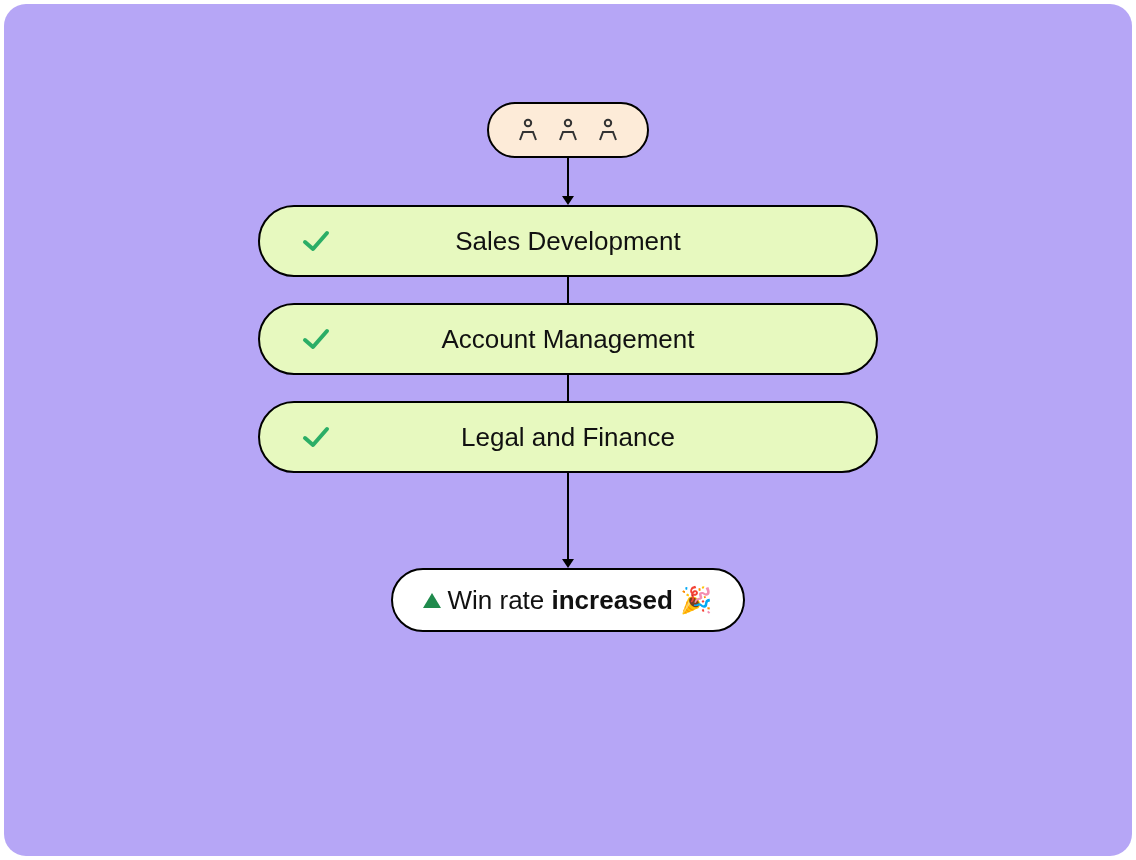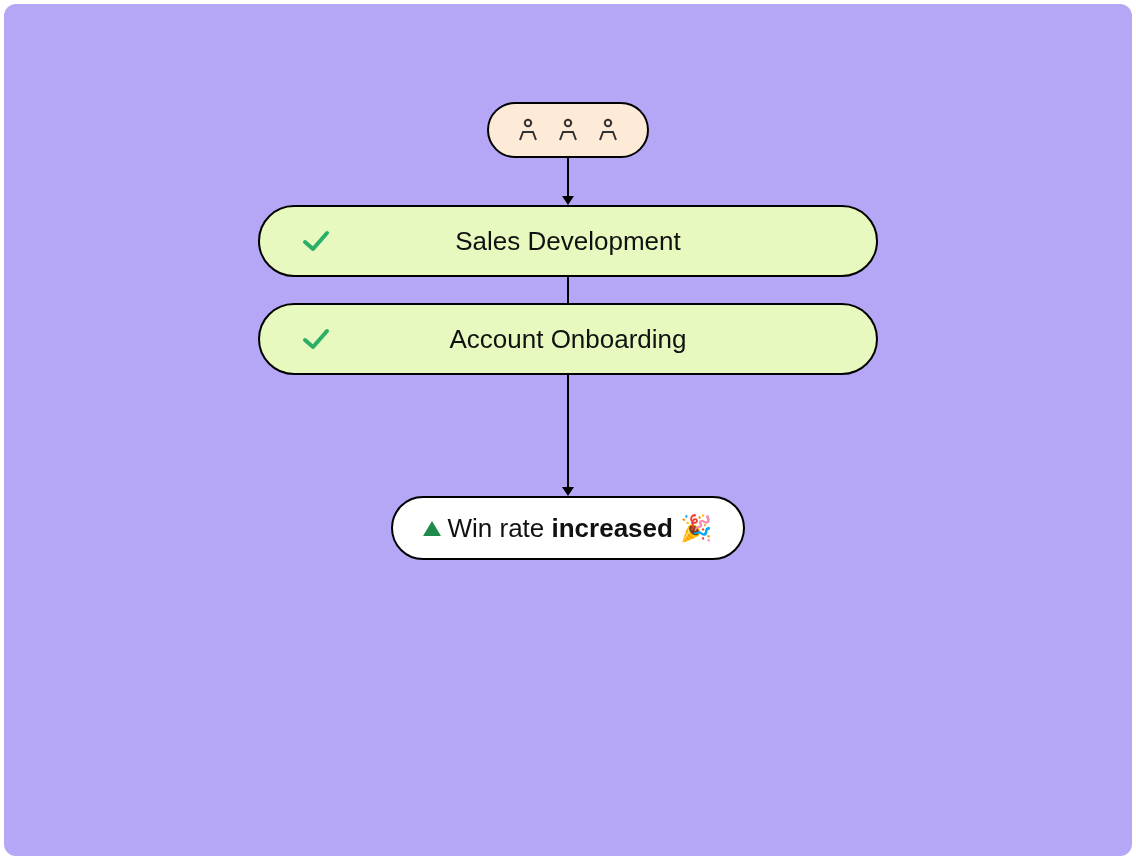--- a/index.html
+++ b/index.html
@@ -10,21 +10,21 @@
     font-family: -apple-system, BlinkMacSystemFont, "Segoe UI", Helvetica, Arial, sans-serif;
     display: flex;
     align-items: flex-start;
     justify-content: flex-start;
   }
   .card {
     width: 1128px;
     height: 852px;
     margin: 4px;
     background: #B6A6F6;
-    border-radius: 12px;
+    border-radius: 22px;
     display: flex;
     flex-direction: column;
     align-items: center;
     padding-top: 98px;
   }
   .team-pill {
     background: #FDEBD8;
     border: 2px solid #000;
     border-radius: 999px;
     height: 56px;
@@ -143,24 +143,32 @@
       <span class="label">Sales Development</span>
     </div>
     <div class="connector"></div>
 
     <div class="stage">
       <span class="check">
         <svg width="32" height="32" viewBox="0 0 32 32" fill="none" stroke="#2BAE66" stroke-width="4" stroke-linecap="round" stroke-linejoin="round">
             <path d="M5 17 L13 24 L27 8"></path>
           </svg>
       </span>
-      <span class="label">Account Onboarding</span>
+      <span class="label">Account Management</span>
     </div>
     <div class="connector"></div>
 
+    <div class="stage">
+      <span class="check">
+        <svg width="32" height="32" viewBox="0 0 32 32" fill="none" stroke="#2BAE66" stroke-width="4" stroke-linecap="round" stroke-linejoin="round">
+            <path d="M5 17 L13 24 L27 8"></path>
+          </svg>
+      </span>
+      <span class="label">Legal and Finance</span>
+    </div>
     <div class="connector"></div>
 
 
   </div>
 
   <div class="arrow arrow2">
     <div class="shaft"></div>
     <div class="head"></div>
   </div>
 

